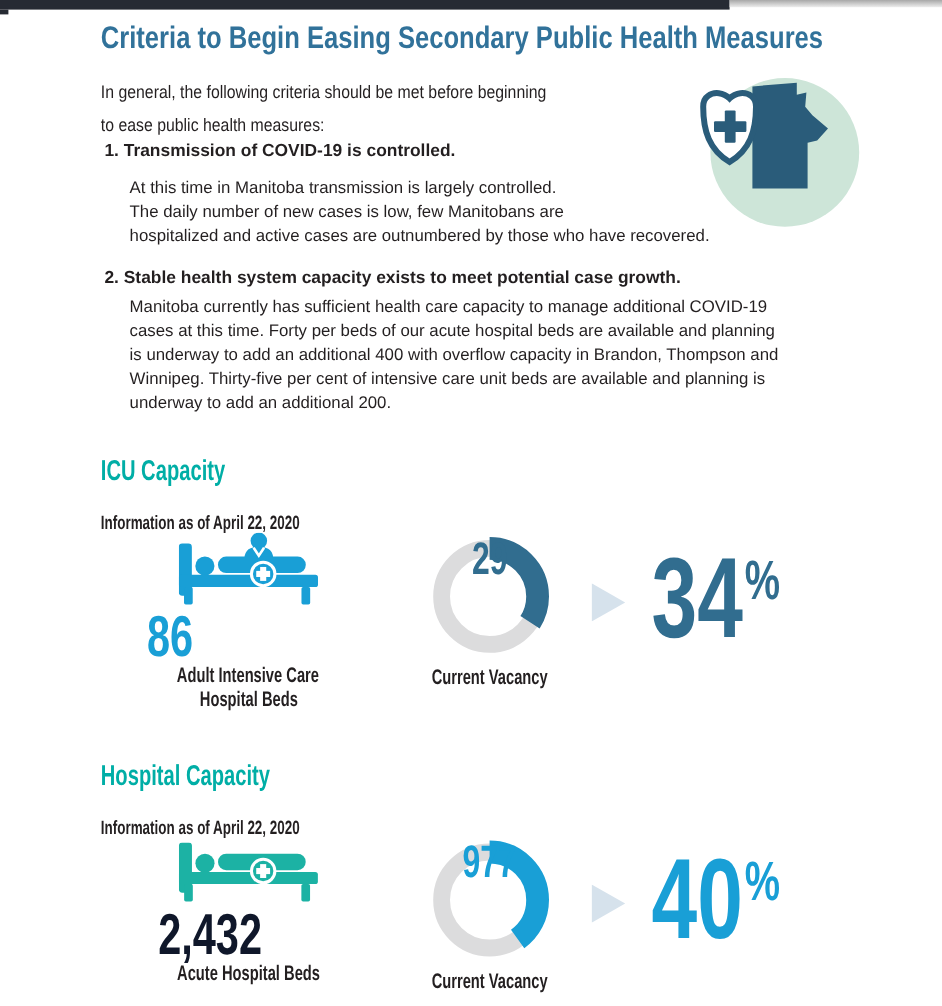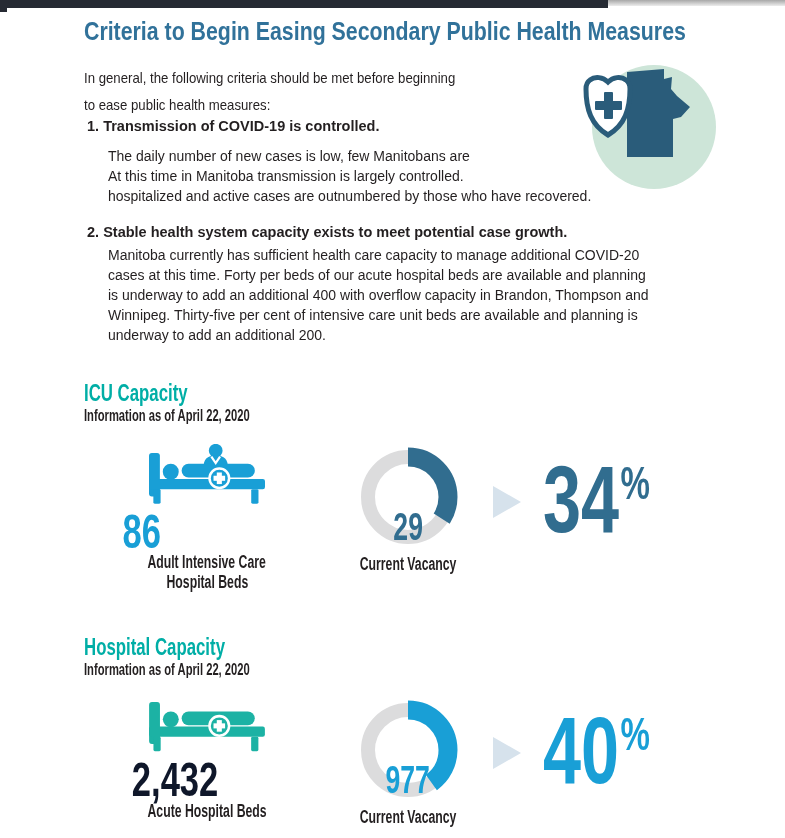--- a/index.html
+++ b/index.html
@@ -24,26 +24,26 @@
   .topbar-dark{left:0;top:0;width:608px;height:8px;background:#262a33;}
   .topbar-notch{left:0;top:8px;width:7px;height:4px;background:#262a33;}
   .topbar-gray{left:608px;top:0;width:177px;height:6px;
                background:linear-gradient(#a8a8a8,#ededed);}
   
   .title{font-size:26px;font-weight:bold;line-height:28px;}
   .intro{font-size:15px;font-weight:normal;line-height:27px;}
   .crit-head{font-size:14.5px;font-weight:bold;line-height:20px;}
   .crit-body{font-size:14px;line-height:20px;}
   .sec-title{font-size:24px;font-weight:bold;line-height:26px;}
-  .sec-sub{font-size:16px;font-weight:600;line-height:17px;}
+  .sec-sub{font-size:16px;font-weight:600;line-height:17px;margin-top:21px;}
   .stat-num{font-size:48px;font-weight:bold;line-height:42px;text-align:left;}
   .stat-label{font-size:17.5px;font-weight:bold;line-height:20px;text-align:center;}
   .donut-wrap{width:104px;height:104px;}
   .donut-center{position:absolute;left:0;top:0;width:104px;height:104px;
-                display:flex;align-items:flex-end;justify-content:center;
+                display:flex;align-items:flex-start;justify-content:center;
                 font-size:38px;font-weight:bold;}
   .donut-label{font-size:17.5px;font-weight:bold;line-height:20px;text-align:center;}
   .pct{display:flex;align-items:flex-start;transform:scaleX(.72);transform-origin:0 0;}
   .pct-num{font-size:95px;font-weight:bold;line-height:72px;}
   .pct-sign{font-size:46px;font-weight:bold;line-height:40px;margin-left:2px;}
 </style>
 </head>
 <body>
 
 <div class="page">
@@ -67,31 +67,31 @@
     <path d="M28,20 C33,15 41,14 46,18 C49,20 50,23 50,27 C50,47 45,63 28,73 C11,63 6,47 6,27 C6,23 7,20 10,18 C15,14 23,15 28,20 Z" fill="#ffffff" stroke="#2a5c7a" stroke-width="5"></path>
     <rect x="24" y="30" width="9" height="27" rx="1" fill="#2a5c7a"></rect>
     <rect x="15" y="39" width="27" height="9" rx="1" fill="#2a5c7a"></rect>
   </svg>
 
   <div class="abs crit-head nowrap" style="left:87px;top:116px">
     <span>1.</span>
     <span>Transmission of COVID-19 is controlled.</span>
   </div>
   <div class="abs crit-body nowrap" style="left:108px;top:146px">
+    <div>At this time in Manitoba transmission is largely controlled.</div>
     <div>The daily number of new cases is low, few Manitobans are</div>
-    <div>At this time in Manitoba transmission is largely controlled.</div>
     <div>hospitalized and active cases are outnumbered by those who have recovered.</div>
   </div>
 
   <div class="abs crit-head nowrap" style="left:87px;top:222px">
     <span>2.</span>
     <span>Stable health system capacity exists to meet potential case growth.</span>
   </div>
   <div class="abs crit-body nowrap" style="left:108px;top:245px">
-    <div>Manitoba currently has sufficient health care capacity to manage additional COVID-20</div>
+    <div>Manitoba currently has sufficient health care capacity to manage additional COVID-19</div>
     <div>cases at this time. Forty per beds of our acute hospital beds are available and planning</div>
     <div>is underway to add an additional 400 with overflow capacity in Brandon, Thompson and</div>
     <div>Winnipeg. Thirty-five per cent of intensive care unit beds are available and planning is</div>
     <div>underway to add an additional 200.</div>
   </div>
 
   <div class="abs sec-title c-tealhead nowrap" style="left:84px;top:380px">
     <span class="cx70 ox0">ICU Capacity</span>
   </div>
   <div class="abs sec-sub nowrap" style="left:84px;top:407px">

